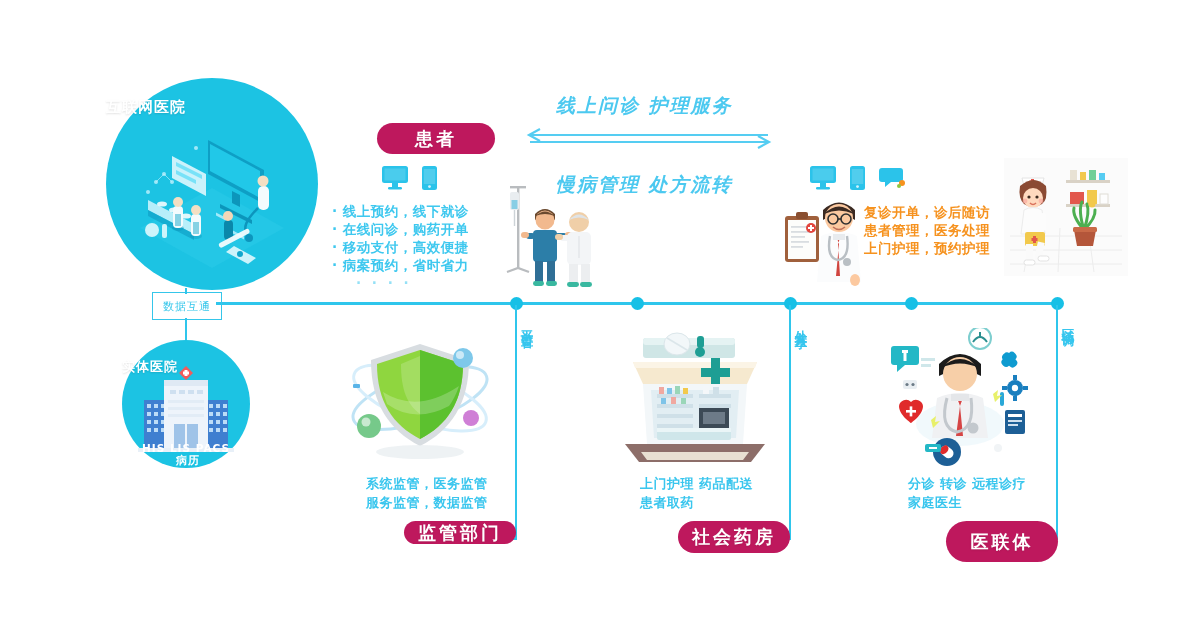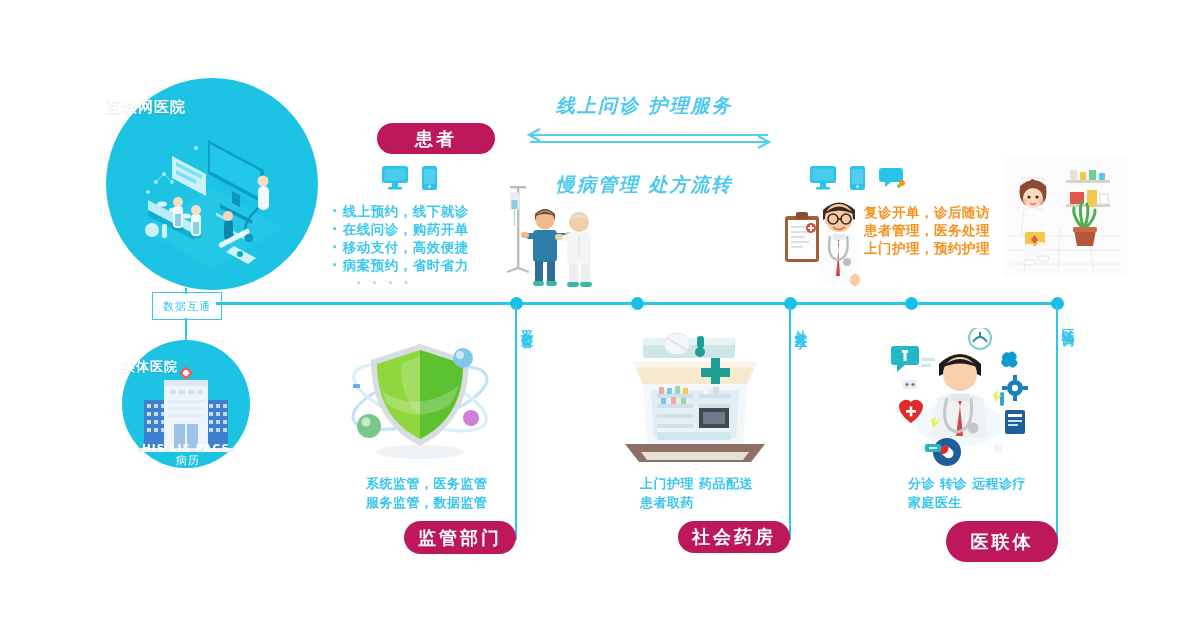--- a/index.html
+++ b/index.html
@@ -213,21 +213,21 @@
         <rect x="46" y="74" width="36" height="3"></rect>
       </g>
 
       <rect x="52" y="84" width="24" height="26" fill="#9fc3e8"></rect>
       <rect x="63" y="84" width="2" height="26" fill="#eef4fb"></rect>
 
       <rect x="16" y="108" width="96" height="4" fill="#e8f0f8"></rect>
     </svg>
 
     <div class="cy" style="position:absolute;left:0;right:0;bottom:14px;text-align:center;color:#ffffff;font-size:10.5px;font-weight:bold;letter-spacing:1px;">HIS LIS PACS</div>
-    <div class="cy" style="position:absolute;left:4px;right:0;bottom:0px;text-align:center;color:#ffffff;font-size:11px;font-weight:normal;letter-spacing:1px;">病历</div>
+    <div class="cy" style="position:absolute;left:4px;right:0;bottom:0px;text-align:center;color:#ffffff;font-size:11px;font-weight:bold;letter-spacing:1px;">病历</div>
   </div>
 
   <div class="pill cy" style="left:377px;top:123px;width:118px;height:31px;">
     <span>患者</span>
   </div>
 
   <div class="dev-row" style="left:382px;top:166px;">
     <svg width="26" height="24" viewBox="0 0 26 24">
       <rect x="0" y="0" width="26" height="17" rx="2.5" fill="#2bc3ea"></rect>
       <rect x="2.5" y="2.5" width="21" height="12" fill="#ffffff" opacity=".15"></rect>
@@ -463,21 +463,21 @@
     <rect x="12" y="54" width="7" height="4" rx="1" fill="#59b4e8"></rect>
 
     <ellipse cx="79" cy="122" rx="44" ry="7" fill="#e7ecef" opacity=".7"></ellipse>
   </svg>
 
   <div class="cap-text cy" style="left:366px;top:474px;">
     <div>系统监管，医务监管</div>
     <div>服务监管，数据监管</div>
   </div>
 
-  <div class="pill cy" style="left:404px;top:521px;width:112px;height:33px;">
+  <div class="pill cy" style="left:404px;top:521px;width:112px;height:23px;">
     <span>监管部门</span>
   </div>
 
   <svg class="abs" style="left:615px;top:332px;" width="160" height="138" viewBox="0 0 160 138">
 
     <rect x="28" y="6" width="92" height="20" rx="3" fill="#cfe6e6"></rect>
     <rect x="28" y="6" width="92" height="7" rx="3" fill="#e5f3f3"></rect>
     <ellipse cx="62" cy="12" rx="13" ry="11" fill="#f2f7f9"></ellipse>
     <ellipse cx="62" cy="12" rx="13" ry="11" fill="none" stroke="#dbe6ea"></ellipse>
     <line x1="52" y1="6" x2="72" y2="18" stroke="#dbe6ea" stroke-width="1.6"></line>

